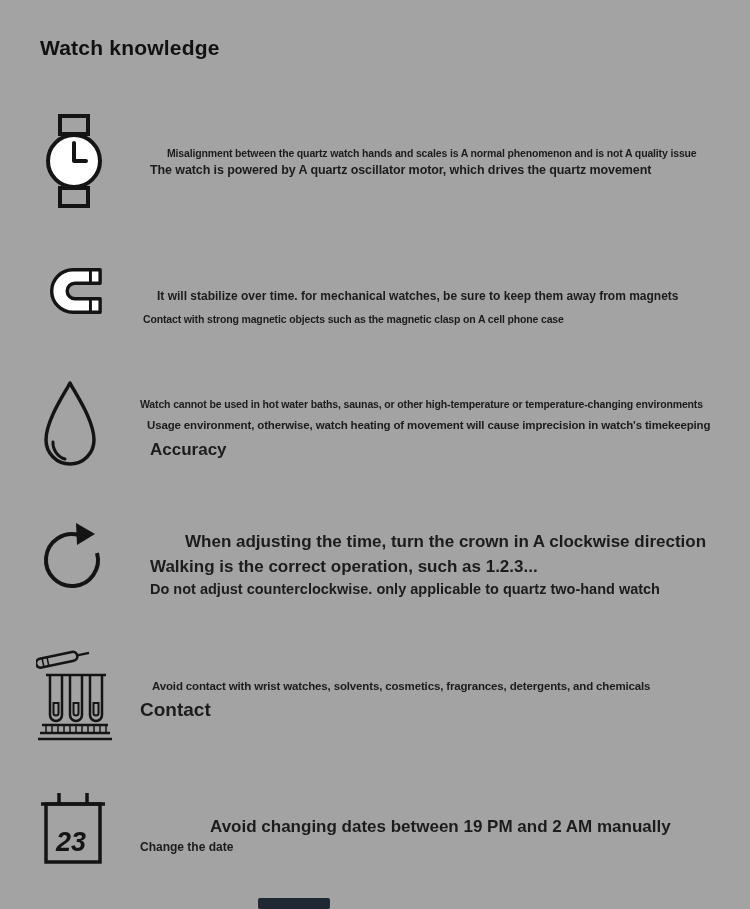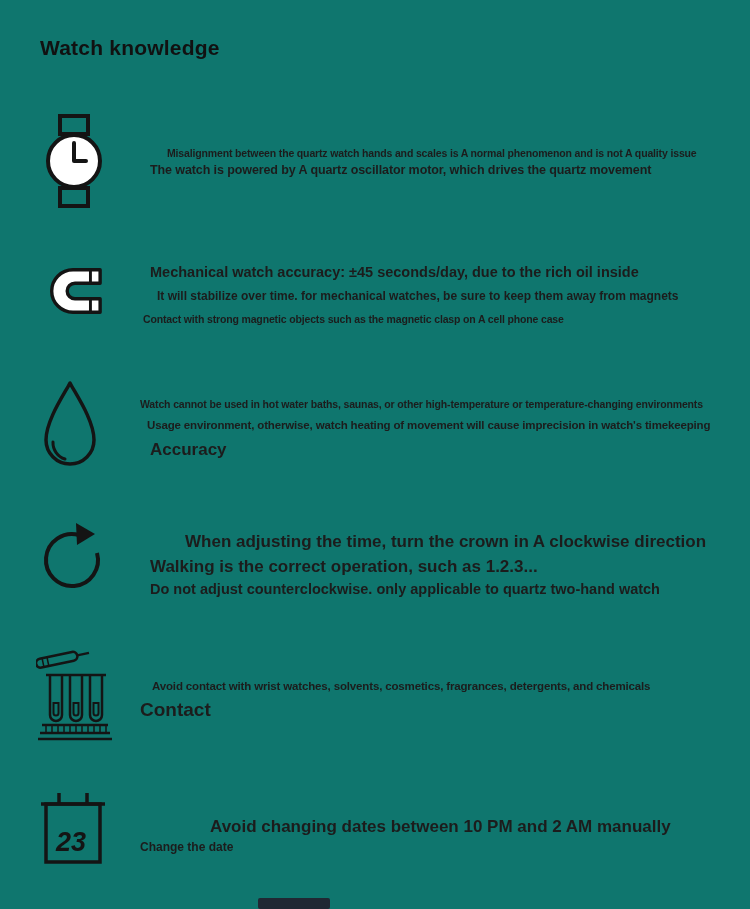--- a/index.html
+++ b/index.html
@@ -1,20 +1,20 @@
 <!DOCTYPE html>
 <html><head>
 <meta charset="utf-8">
 <style>
   * { margin:0; padding:0; box-sizing:border-box; }
   html,body { background:#ffffff; }
   body { font-family:"Liberation Sans","DejaVu Sans",sans-serif; }
   #canvas {
     position:relative; width:750px; height:909px;
-    background:#0f766e; overflow:hidden; color:#1a1a1a;
+    background:#a3a3a3; overflow:hidden; color:#1a1a1a;
   }
   .title {
     position:absolute; left:40px; top:36px;
     font-size:21px; font-weight:700; letter-spacing:.2px; color:#111;
   }
   .line {
     position:absolute; font-weight:700; white-space:nowrap; color:#1c1c1c;
   }
   .icon { position:absolute; line-height:0; }
   .t-xs  { font-size:10.5px; letter-spacing:-0.15px; }
@@ -48,21 +48,20 @@
   </div>
   <div class="line t-xs" style="left:167px; top:147px;">Misalignment between the quartz watch hands and scales is A normal phenomenon and is not A quality issue</div>
   <div class="line t-m" style="left:150px; top:163px;">The watch is powered by A quartz oscillator motor, which drives the quartz movement</div>
 
   <div class="icon" style="left:38px; top:260px;">
     <svg width="70" height="62" viewBox="0 0 72 64" fill="none">
       <path d="M64 10 H36 A22 22 0 0 0 36 54 H64 V40 H38 A8 8 0 0 1 38 24 H64 Z" stroke="#141414" stroke-width="3.5" fill="#ffffff" stroke-linejoin="round"></path>
       <path d="M54 10 V24 M54 40 V54" stroke="#141414" stroke-width="3"></path>
     </svg>
   </div>
-  <div class="line t-l" style="left:150px; top:264px;">Mechanical watch accuracy: ±45 seconds/day, due to the rich oil inside</div>
   <div class="line t-ml" style="left:157px; top:289px; font-size:12px;">It will stabilize over time. for mechanical watches, be sure to keep them away from magnets</div>
   <div class="line t-xs" style="left:143px; top:313px;">Contact with strong magnetic objects such as the magnetic clasp on A cell phone case</div>
 
   <div class="icon" style="left:38px; top:378px;">
     <svg width="64" height="96" viewBox="0 0 64 96" fill="none">
       <path d="M32 5 C 27 15, 8 42, 8 62 A 24 24 0 0 0 56 62 C 56 42, 37 15, 32 5 Z" stroke="#141414" stroke-width="3.5" fill="none" stroke-linejoin="round"></path>
       <path d="M15 64 A 17 17 0 0 0 27 81" stroke="#141414" stroke-width="3" stroke-linecap="round" fill="none"></path>
     </svg>
   </div>
   <div class="line t-xs" style="left:140px; top:398px;">Watch cannot be used in hot water baths, saunas, or other high-temperature or temperature-changing environments</div>
@@ -126,18 +125,18 @@
   <div class="line t-h2" style="left:140px; top:699px;">Contact</div>
 
   <div class="icon" style="left:40px; top:788px;font-style:italic;">
     <svg width="66" height="82" viewBox="0 0 66 82" fill="none">
       <rect x="6" y="16" width="54" height="58" stroke="#141414" stroke-width="3.5"></rect>
       <path d="M1 16 H65" stroke="#141414" stroke-width="3.5"></path>
       <path d="M19 16 V5 M47 16 V5" stroke="#141414" stroke-width="3.5"></path>
       <text x="16" y="63" font-size="27" font-weight="bold" fill="#141414">23</text>
     </svg>
   </div>
-  <div class="line t-xl" style="left:210px; top:817px;">Avoid changing dates between 10 PM and 2 AM manually</div>
+  <div class="line t-xl" style="left:210px; top:817px;">Avoid changing dates between 19 PM and 2 AM manually</div>
   <div class="line t-ml" style="left:140px; top:840px;">Change the date</div>
 
   <div class="bottom-bar"></div>
 
 </div>
 
 </body></html>

